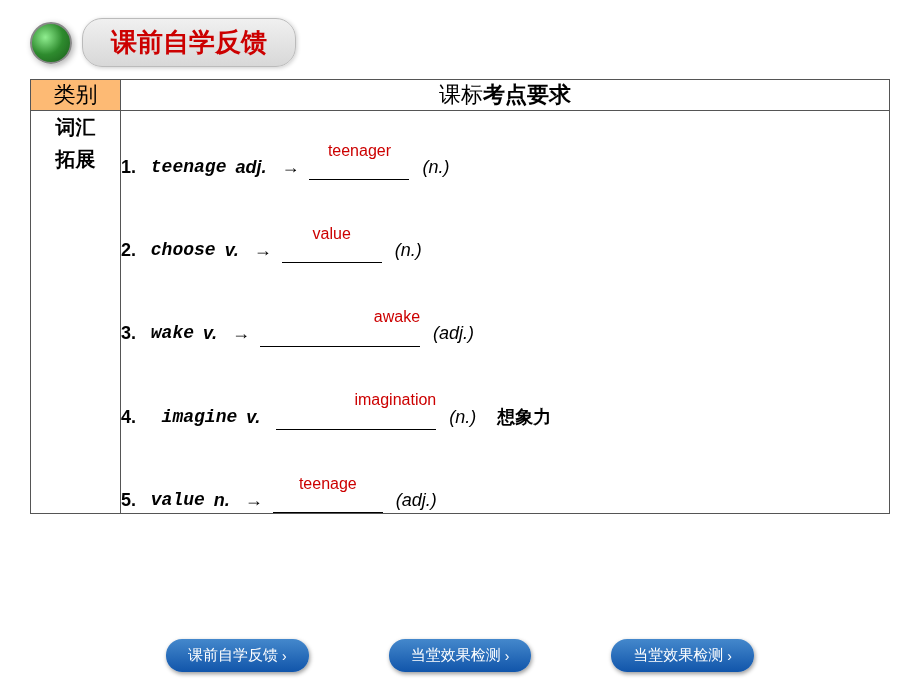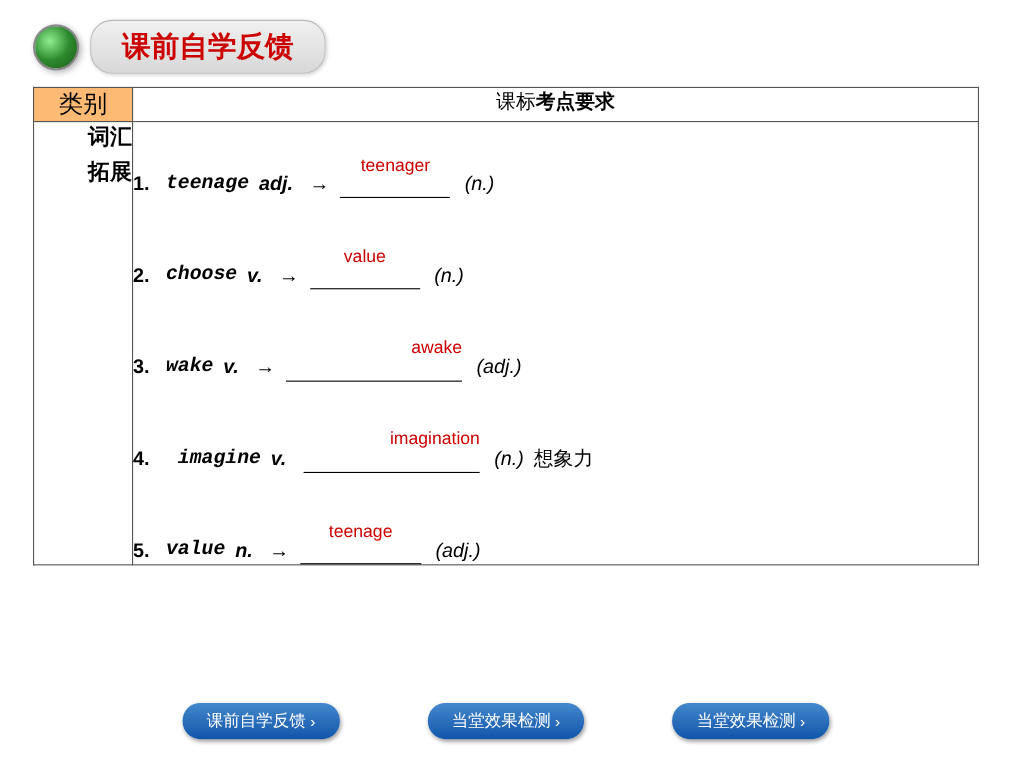--- a/index.html
+++ b/index.html
@@ -69,39 +69,39 @@
       width: 90px;
       font-size: 22px;
       font-weight: normal;
       font-family: "Microsoft YaHei", "微软雅黑", sans-serif;
       color: #000;
       padding: 12px 8px;
     }
 
     .col-header-right {
       background: #fff;
-      font-size: 18px;
+      font-size: 22px;
       font-weight: normal;
       color: #000;
       padding: 10px 20px;
       font-family: "Microsoft YaHei", "微软雅黑", sans-serif;
     }
 
     .col-header-right .bold-part {
       font-weight: bold;
     }
 
     .category-cell {
-      text-align: right;
+      text-align: center;
       vertical-align: middle;
       width: 90px;
       font-size: 20px;
       font-weight: bold;
       color: #000;
-      font-family: Liberation Mono, monospace;
+      font-family: Liberation Sans, sans-serif;
       padding: 20px 8px;
       line-height: 1.6;
     }
 
     .content-cell {
       padding: 20px 30px 25px 30px;
       vertical-align: top;
     }
 
     .vocab-item {
@@ -169,24 +169,24 @@
       min-width: 100px;
     }
 
     .vocab-suffix {
       font-style: italic;
       font-family: Arial, sans-serif;
       margin-left: 4px;
     }
 
     .vocab-meaning {
-      margin-left: 4px;
+      margin-left: 16px;
       font-family: "Microsoft YaHei", "微软雅黑", sans-serif;
       font-style: normal;
-      font-weight: normal;
+      font-weight: bold;
     }
 
     
     .answer-container.long {
       min-width: 160px;
       align-items: flex-end;
     }
 
     .answer-container.long .answer-line {
       min-width: 160px;

